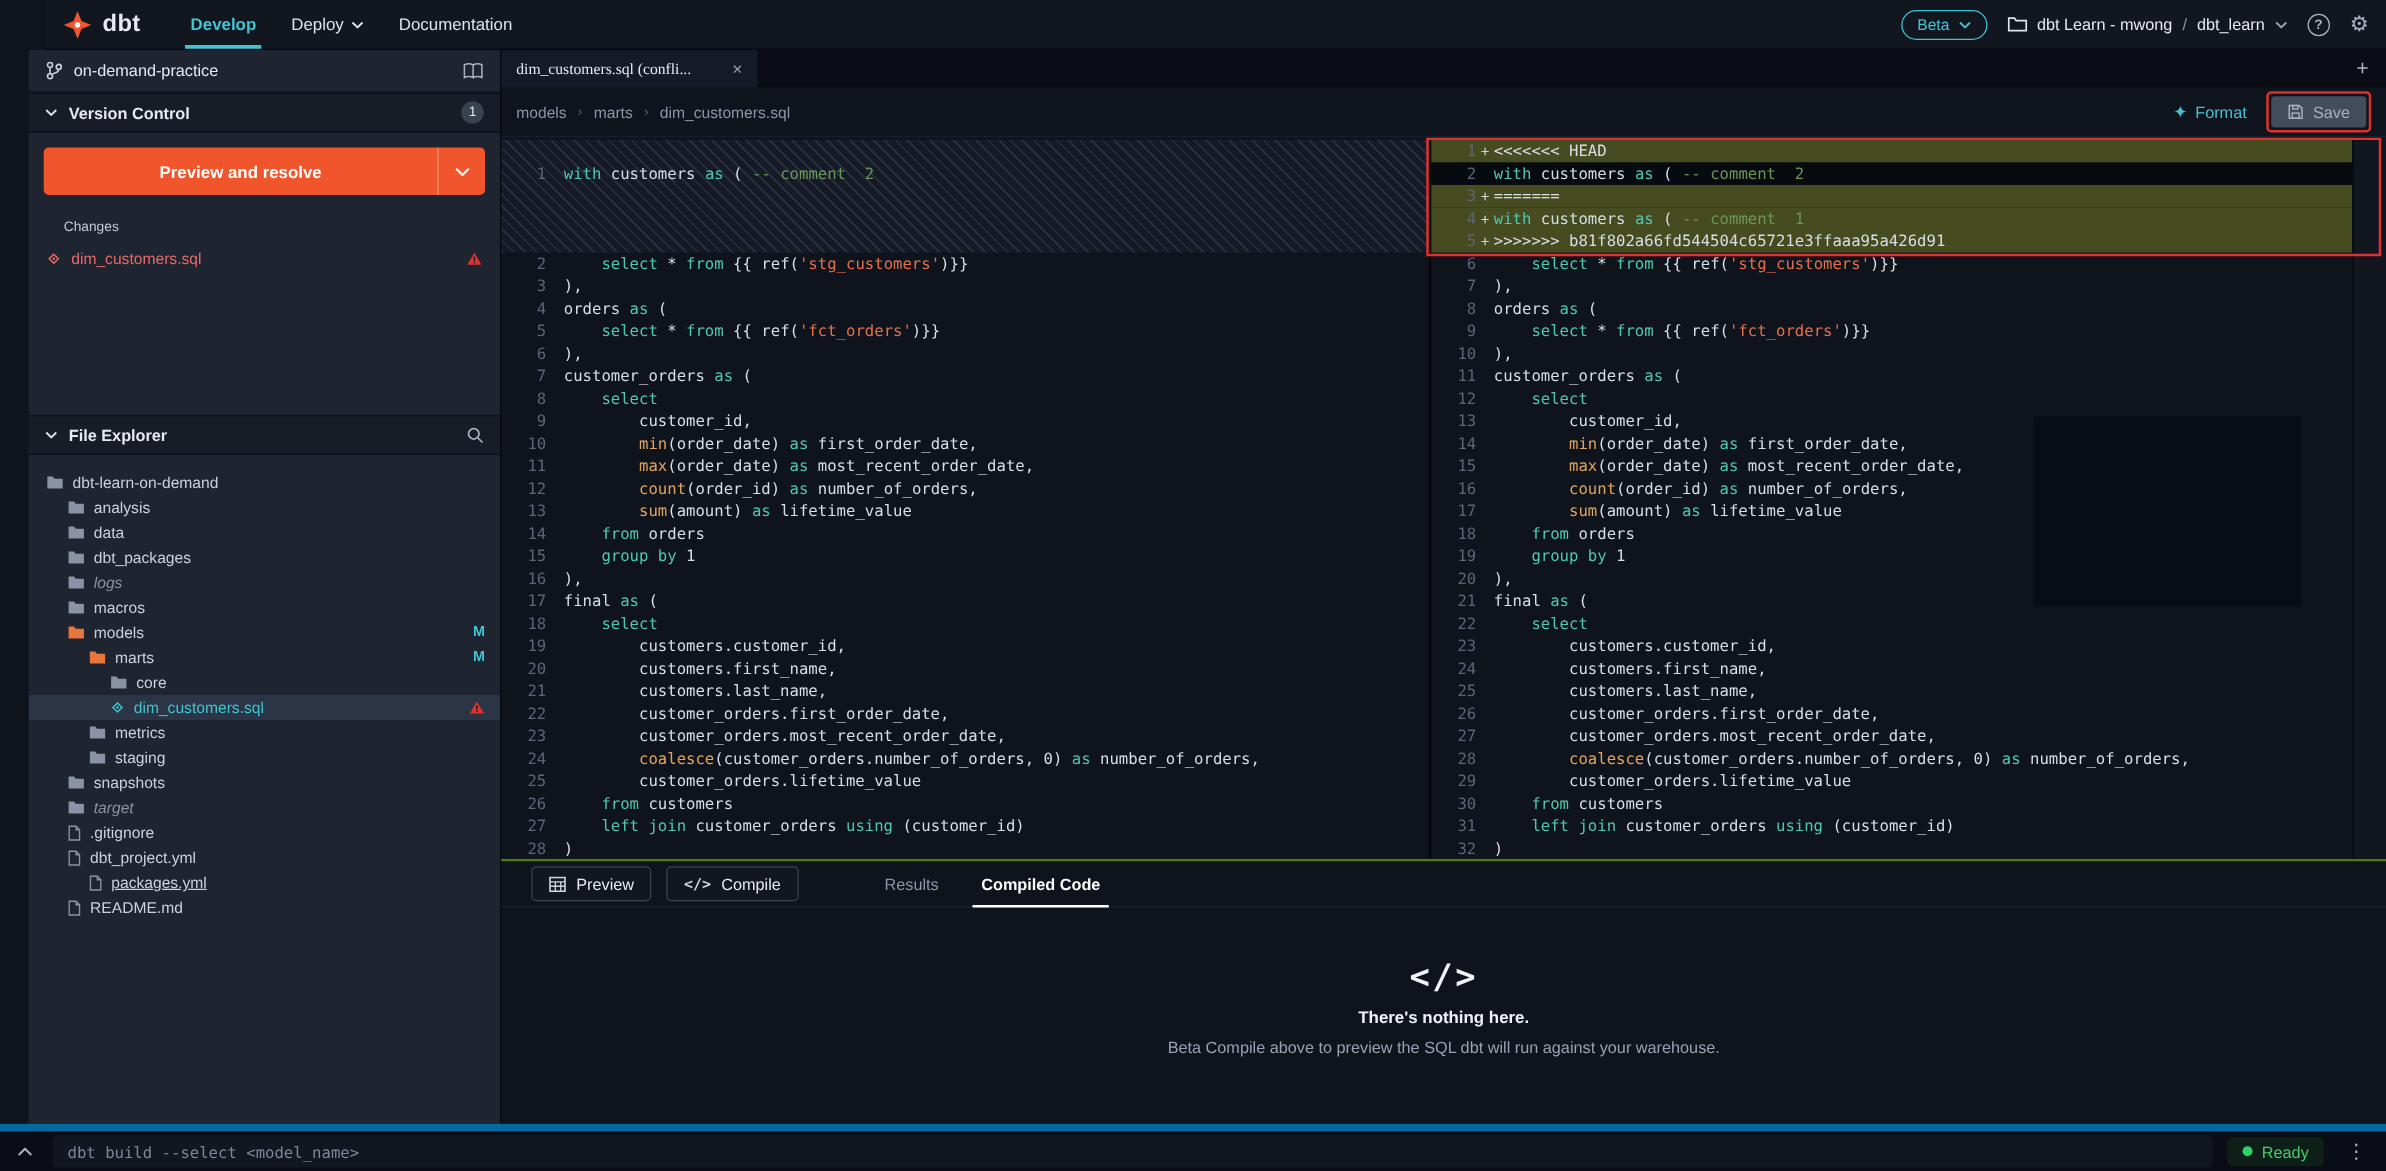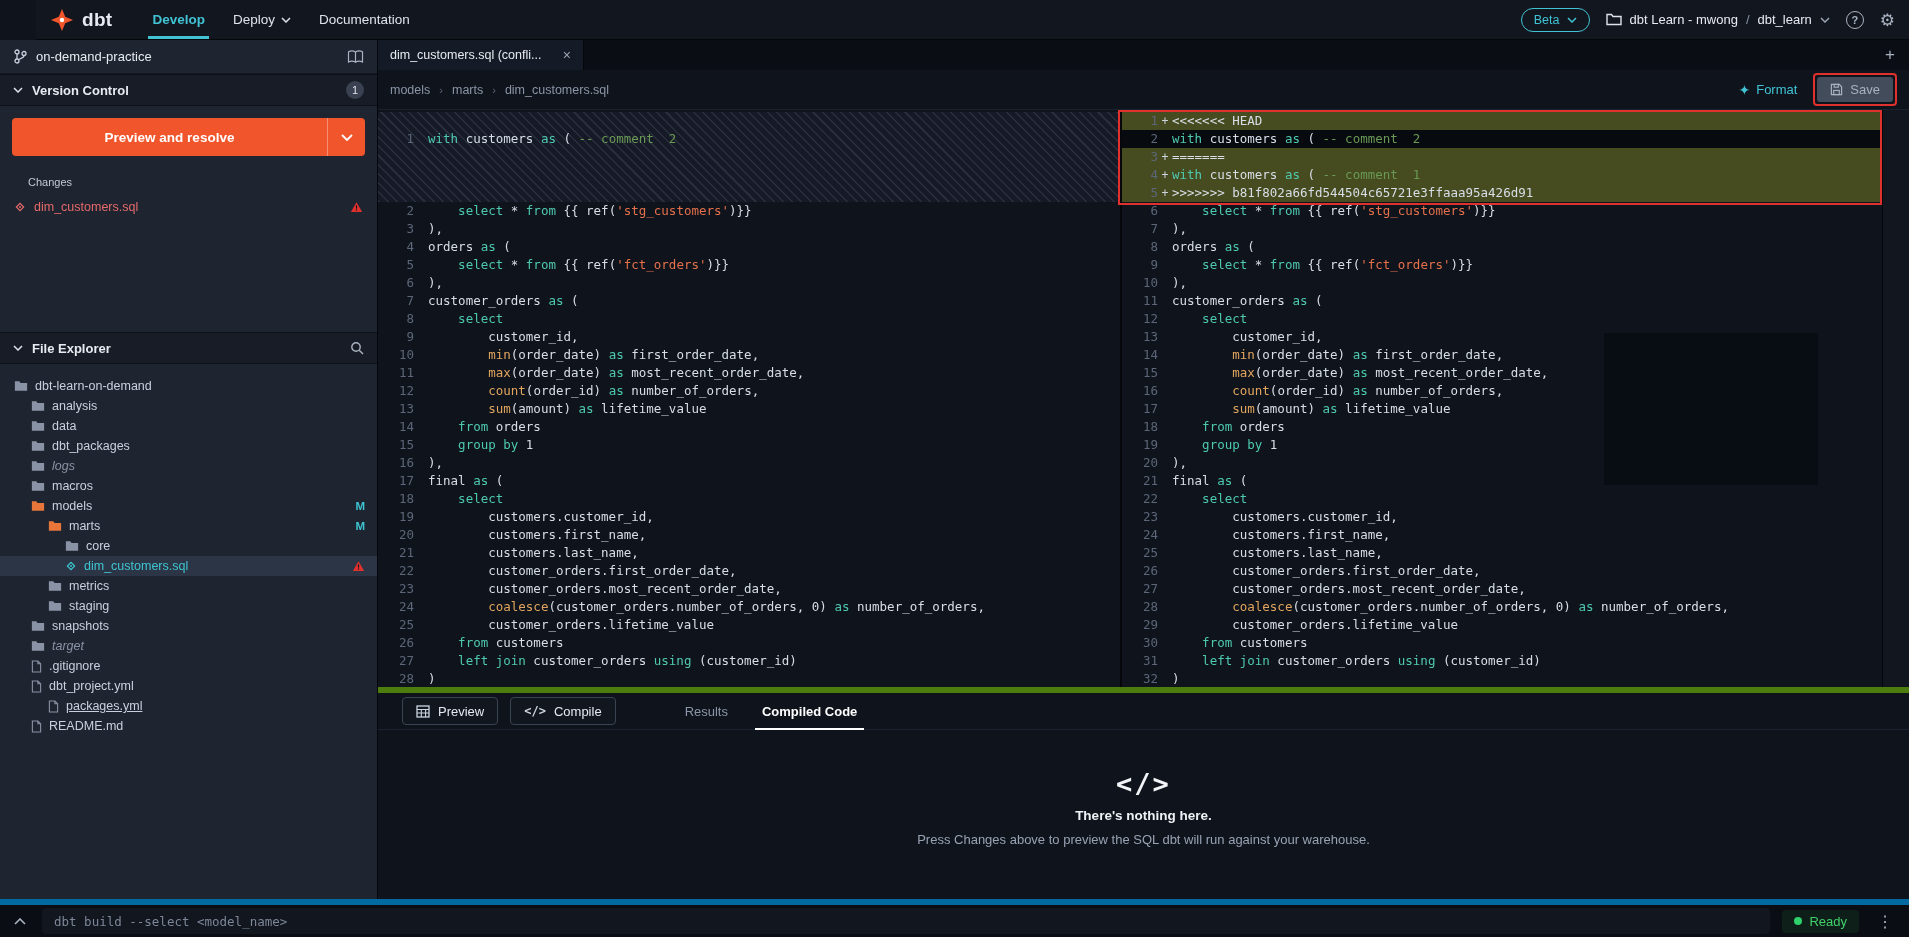--- a/index.html
+++ b/index.html
@@ -19,21 +19,21 @@
   .account { display:flex; align-items:center; gap:8px; font-size:13px; cursor:pointer; }
   .acct-sep { color:#8b95a7; }
   .help-circle { width:18px; height:18px; border-radius:50%; border:1.5px solid #aab3c2; color:#aab3c2; font-size:11px; display:flex; align-items:center; justify-content:center; font-weight:bold; cursor:pointer; }
   .gear { color:#aab3c2; font-size:17px; cursor:pointer; font-family:"DejaVu Sans", sans-serif; }
   .chev { flex:none; }
 
   
   .body-row { flex:1; display:flex; min-height:0; }
 
   
-  .sidebar { width:378px; flex:none; background:#1e2430; display:flex; flex-direction:column; border-right:1px solid #05070b; }
+  .sidebar { width:378px; flex:none; background:#1e2430; display:flex; flex-direction:column; border-right:1px solid #05070b;margin-left:23px; }
   .branch-row { height:34px; flex:none; display:flex; align-items:center; gap:9px; padding:0 13px; font-size:13px; border-bottom:1px solid #12161f; cursor:pointer; }
   .branch-row .grow { flex:1; }
   .section-header { height:32px; flex:none; display:flex; align-items:center; gap:9px; padding:0 13px; background:#171c26; font-size:13px; font-weight:bold; border-top:1px solid #0d1117; border-bottom:1px solid #0d1117; cursor:pointer; }
   .vc-badge { margin-left:auto; background:#3a4150; border-radius:9px; min-width:18px; height:18px; padding:0 5px; display:flex; align-items:center; justify-content:center; font-size:11px; font-weight:normal; color:#dfe3ea; }
   .vc-body { height:226px; flex:none; }
   .commit-btn { margin:12px; height:38px; display:flex; background:#f1552c; border-radius:4px; overflow:hidden; color:#fff; font-size:13.5px; font-weight:bold; cursor:pointer; }
   .commit-main { flex:1; display:flex; align-items:center; justify-content:center; }
   .commit-caret { width:38px; flex:none; border-left:1px solid rgba(255,255,255,.35); display:flex; align-items:center; justify-content:center; }
   .changes-label { padding:8px 28px 7px; font-size:11px; color:#c3cad6; }
   .change-row { height:24px; display:flex; align-items:center; gap:8px; padding:0 14px; font-size:12.5px; color:#e66a6a; cursor:pointer; }
@@ -46,21 +46,21 @@
   .tree-icon { display:flex; color:#8a93a5; flex:none; }
   .tree-icon.orange { color:#e8763a; }
   .tree-icon.teal { color:#3ec5d2; }
   .tree-badge { margin-left:auto; color:#3ec5d2; font-size:11.5px; font-weight:bold; }
   .tree-label { white-space:nowrap; }
 
   
   .main { flex:1; min-width:0; display:flex; flex-direction:column; }
   .tabbar { height:30px; flex:none; background:#0a0e14; display:flex; align-items:stretch; }
   .tab { width:206px; background:#151b26; display:flex; align-items:center; gap:10px; padding:0 12px; font-size:12.5px; color:#e7eaf0; border-right:1px solid #05070b; cursor:pointer; }
-  .tab-title { overflow:hidden; white-space:nowrap; }
+  .tab-title { overflow:hidden; white-space:nowrap;font-family:Liberation Serif, serif; }
   .tab-close { margin-left:auto; color:#9aa3b2; font-size:14px; line-height:1; cursor:pointer; }
   .tab-plus { margin-left:auto; align-self:center; color:#aab3c2; font-size:17px; padding:0 14px; cursor:pointer; }
 
   .toolbar { height:40px; flex:none; display:flex; align-items:center; padding:0 12px; background:#0f141c; border-bottom:1px solid #1a202c; }
   .crumbs { display:flex; gap:9px; font-size:12.5px; color:#8b95a7; align-items:center; }
   .crumb-sep { color:#5c6678; font-size:11px; }
   .toolbar-right { margin-left:auto; display:flex; align-items:center; gap:16px; }
   .format-btn { color:#41c3d4; font-size:13px; display:flex; gap:6px; align-items:center; cursor:pointer; }
   .sparkle { font-size:14px; font-family:"DejaVu Sans", sans-serif; }
   .save-annot { border:2px solid #df312e; padding:2px; border-radius:4px; }
@@ -83,21 +83,21 @@
   .tk-c { color:#6a9955; }
   .tk-p { color:#d8dee8; }
   .crow.added { background:#464c1f; }
   .crow.current { background:#070b10; }
   .hatch-block { background-color:#151a26; background-image:repeating-linear-gradient(45deg, rgba(150,162,188,.14) 0 1.5px, transparent 1.5px 6.5px); }
 
   .conflict-rect { position:absolute; left:740px; top:0; width:764px; height:95px; border:2px solid #df312e; z-index:6; pointer-events:none; }
   .overlay-box { position:absolute; left:1226px; top:223px; width:214px; height:152px; background:rgba(4,8,13,.55); z-index:5; pointer-events:none; }
 
   
-  .bottom-panel { flex:1; min-height:0; background:#0f141c; border-top:6px solid #4d7c0f; display:flex; flex-direction:column; }
+  .bottom-panel { flex:1; min-height:0; background:#0f141c; border-top:2px solid #4d7c0f; display:flex; flex-direction:column; }
   .panel-toolbar { height:37px; flex:none; display:flex; align-items:stretch; padding:0 24px; gap:12px; border-bottom:1px solid #1a2130; }
   .panel-btn { align-self:center; height:28px; display:flex; align-items:center; gap:8px; padding:0 13px; border:1px solid #3a4352; border-radius:4px; font-size:13px; color:#e7eaf0; background:#11161f; cursor:pointer; }
   .panel-btn .bicon { color:#cdd5e0; display:flex; font-family:"DejaVu Sans Mono", monospace; font-size:12px; font-weight:bold; }
   .panel-tabs { display:flex; margin-left:40px; }
   .panel-tab { display:flex; align-items:center; padding:0 17px; font-size:13px; color:#8b95a7; position:relative; cursor:pointer; }
   .panel-tab.active { color:#fff; font-weight:bold; }
   .panel-tab.active::after { content:""; position:absolute; bottom:-1px; left:10px; right:10px; height:2px; background:#fff; }
   .empty-state { flex:1; display:flex; flex-direction:column; align-items:center; justify-content:center; gap:9px; padding-bottom:14px; }
   .empty-icon { font-family:"DejaVu Sans Mono", monospace; font-size:27px; font-weight:bold; color:#f2f4f7; letter-spacing:2px; }
   .empty-title { font-size:13.5px; font-weight:bold; color:#eef1f5; }
@@ -777,21 +777,21 @@
               <span>Results</span>
             </div>
             <div class="panel-tab active">
               <span>Compiled Code</span>
             </div>
           </div>
         </div>
         <div class="empty-state">
           <div class="empty-icon">&lt;/&gt;</div>
           <div class="empty-title">There's nothing here.</div>
-          <div class="empty-sub">Press Changes above to preview the SQL dbt will run against your warehouse.</div>
+          <div class="empty-sub">Beta Compile above to preview the SQL dbt will run against your warehouse.</div>
         </div>
       </div>
 
     </main>
   </div>
 
   <footer class="command-bar">
     <span class="cmd-chevron">
       <svg width="12" height="7" viewBox="0 0 12 7">
           <path d="M1 6 L6 1 L11 6" stroke="#aab3c2" stroke-width="1.6" fill="none"></path>

